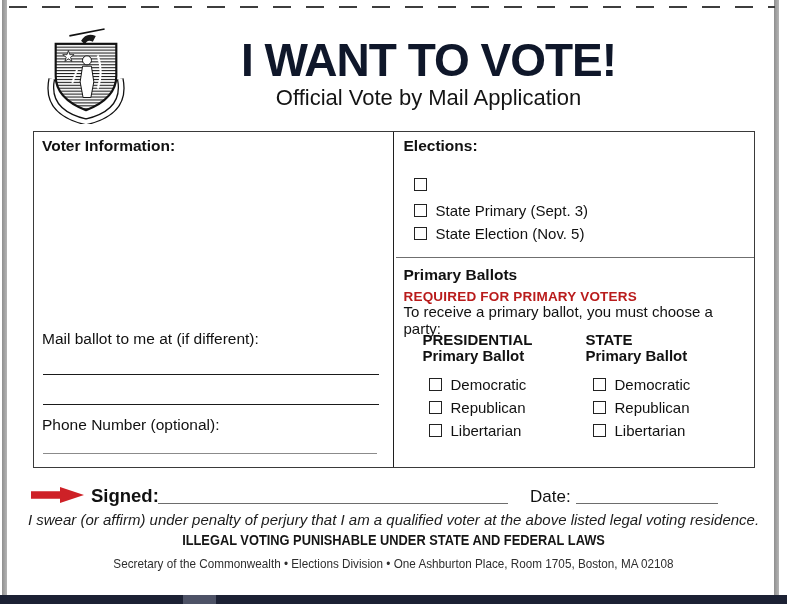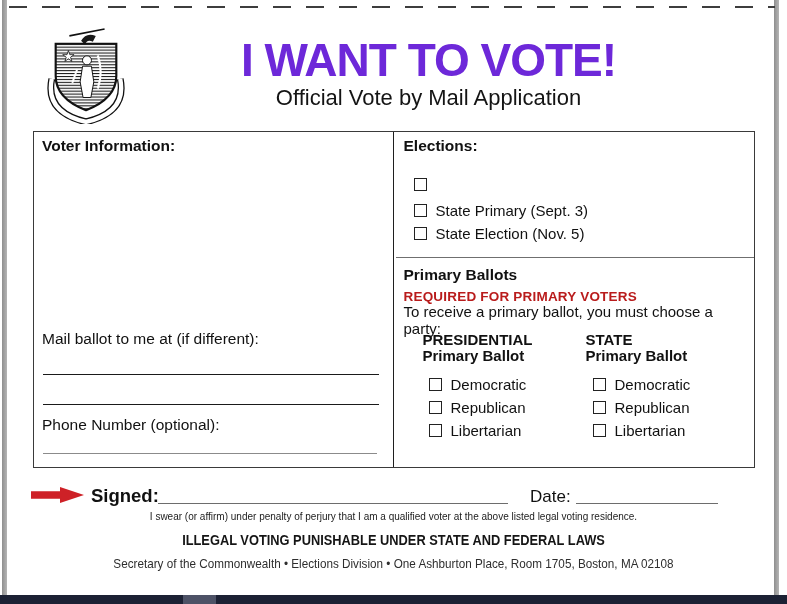--- a/index.html
+++ b/index.html
@@ -9,21 +9,21 @@
   }
   
   .edge{position:absolute;top:0;height:595px;width:5px;background:linear-gradient(90deg,#8f8f8f,#b5b5b5);}
   .edge.left{left:2px;}
   .edge.right{left:774px;}
   .perforation{position:absolute;left:9px;right:12px;top:6px;height:2.4px;
     background:repeating-linear-gradient(90deg,#3d3d3d 0 18px,transparent 18px 33px);}
   
   .seal{position:absolute;left:42px;top:26px;width:88px;height:98px;}
   .title{position:absolute;left:120px;right:50px;top:33px;text-align:center;
-    font-size:46px;font-weight:bold;letter-spacing:-1px;color:#6d28d9;}
+    font-size:46px;font-weight:bold;letter-spacing:-1px;color:#0f172a;}
   .subtitle{position:absolute;left:120px;right:50px;top:85px;text-align:center;
     font-size:22px;color:#141414;}
   
   .main-box{position:absolute;left:33px;top:131px;width:722px;height:337px;
     border:1.5px solid #3a3a3a;box-sizing:border-box;}
   .cell-left{position:absolute;left:0;top:0;width:360px;height:100%;
     border-right:1.5px solid #1f1f1f;box-sizing:border-box;}
   .cell-right{position:absolute;left:361.5px;top:0;right:0;height:100%;}
   .sec-elections{position:absolute;left:0;right:0;top:0;height:126px;
     border-bottom:1.4px solid #6f6f6f;box-sizing:border-box;}
@@ -37,21 +37,21 @@
     display:inline-block;box-sizing:border-box;flex:0 0 auto;}
   .crow{position:absolute;display:flex;align-items:center;gap:9px;font-size:15px;white-space:nowrap;}
   .rednote{font-weight:bold;font-size:13.5px;letter-spacing:.2px;}
   .instr{font-size:15px;}
   .colhead{font-weight:bold;font-size:15px;line-height:16px;white-space:nowrap;}
   
   .arrow-icon{position:absolute;left:31px;top:487px;width:53px;height:16px;}
   .signed{position:absolute;left:91px;top:485px;font-weight:bold;font-size:18.5px;}
   .datelbl{position:absolute;left:530px;top:487px;font-size:17px;}
   .sigline{position:absolute;top:503px;height:0;border-top:1.2px solid #6d6d6d;}
-  .oath{position:absolute;left:0;right:0;top:511px;text-align:center;font-size:10px;color:#1c1c1c;}
+  .oath{position:absolute;left:0;right:0;top:511px;text-align:center;font-size:15px;color:#1c1c1c;font-style:italic;}
   .warning{position:absolute;left:0;right:0;top:533px;text-align:center;font-size:13.8px;
     font-weight:bold;transform:scaleX(.93);color:#151515;}
   .address{position:absolute;left:0;right:0;top:557px;text-align:center;font-size:12.6px;
     transform:scaleX(.93);color:#2e2e2e;}
   
   .scrollbar{position:absolute;left:0;right:0;top:595px;height:9px;background:#1c2134;}
   .scroll-thumb{position:absolute;left:183px;top:0;width:33px;height:9px;background:#4d5266;}
 </style>
 </head>
 <body>

